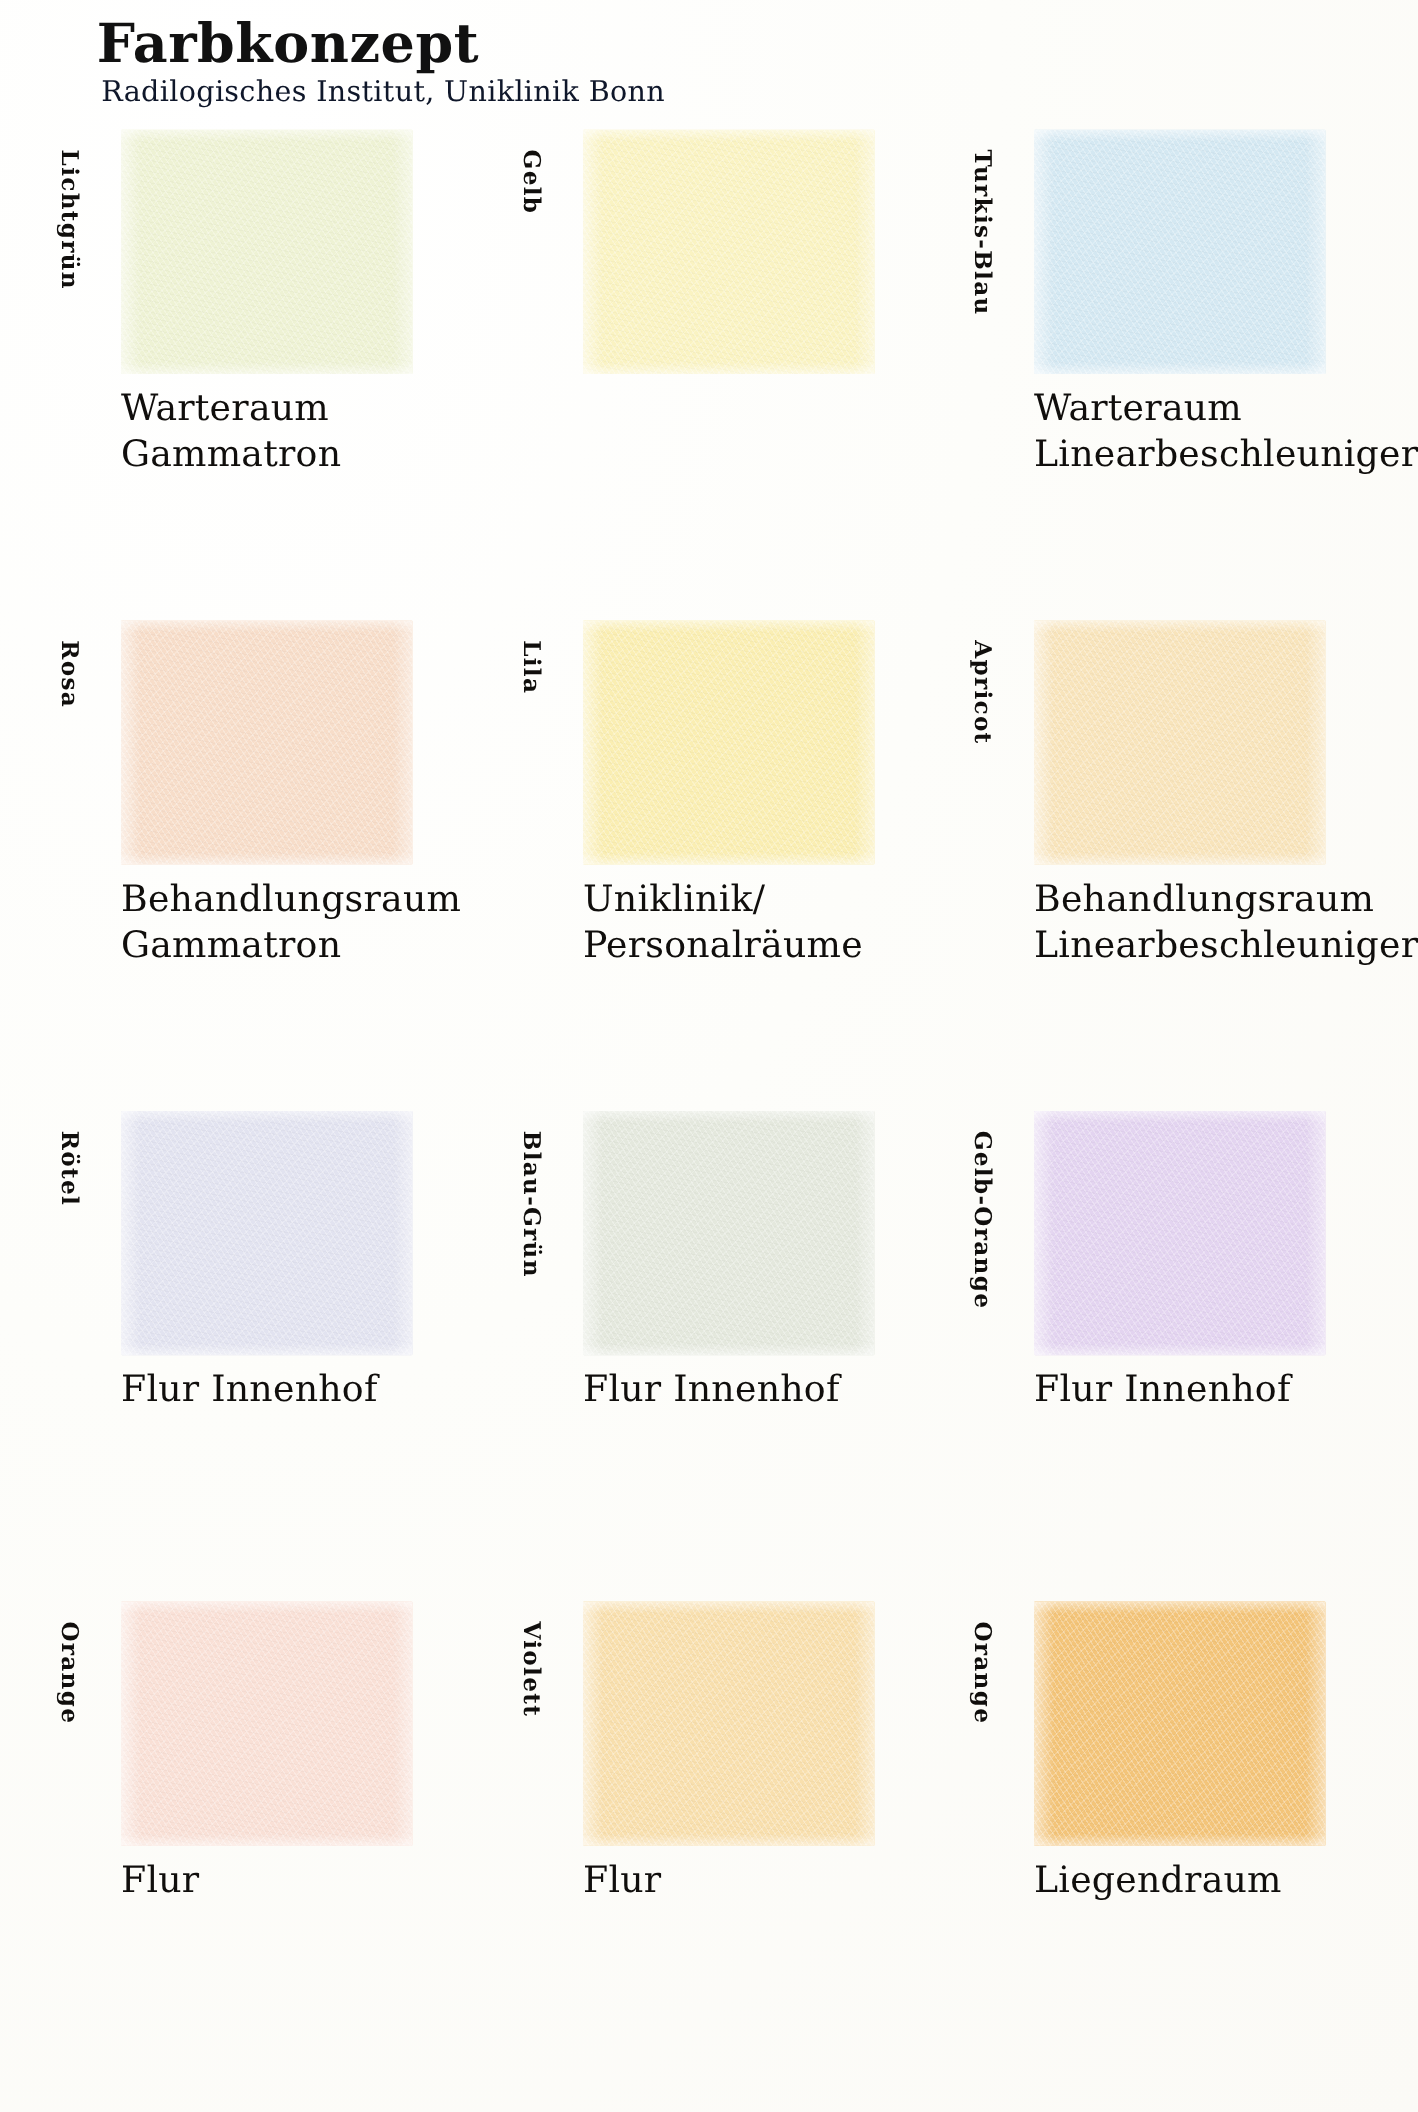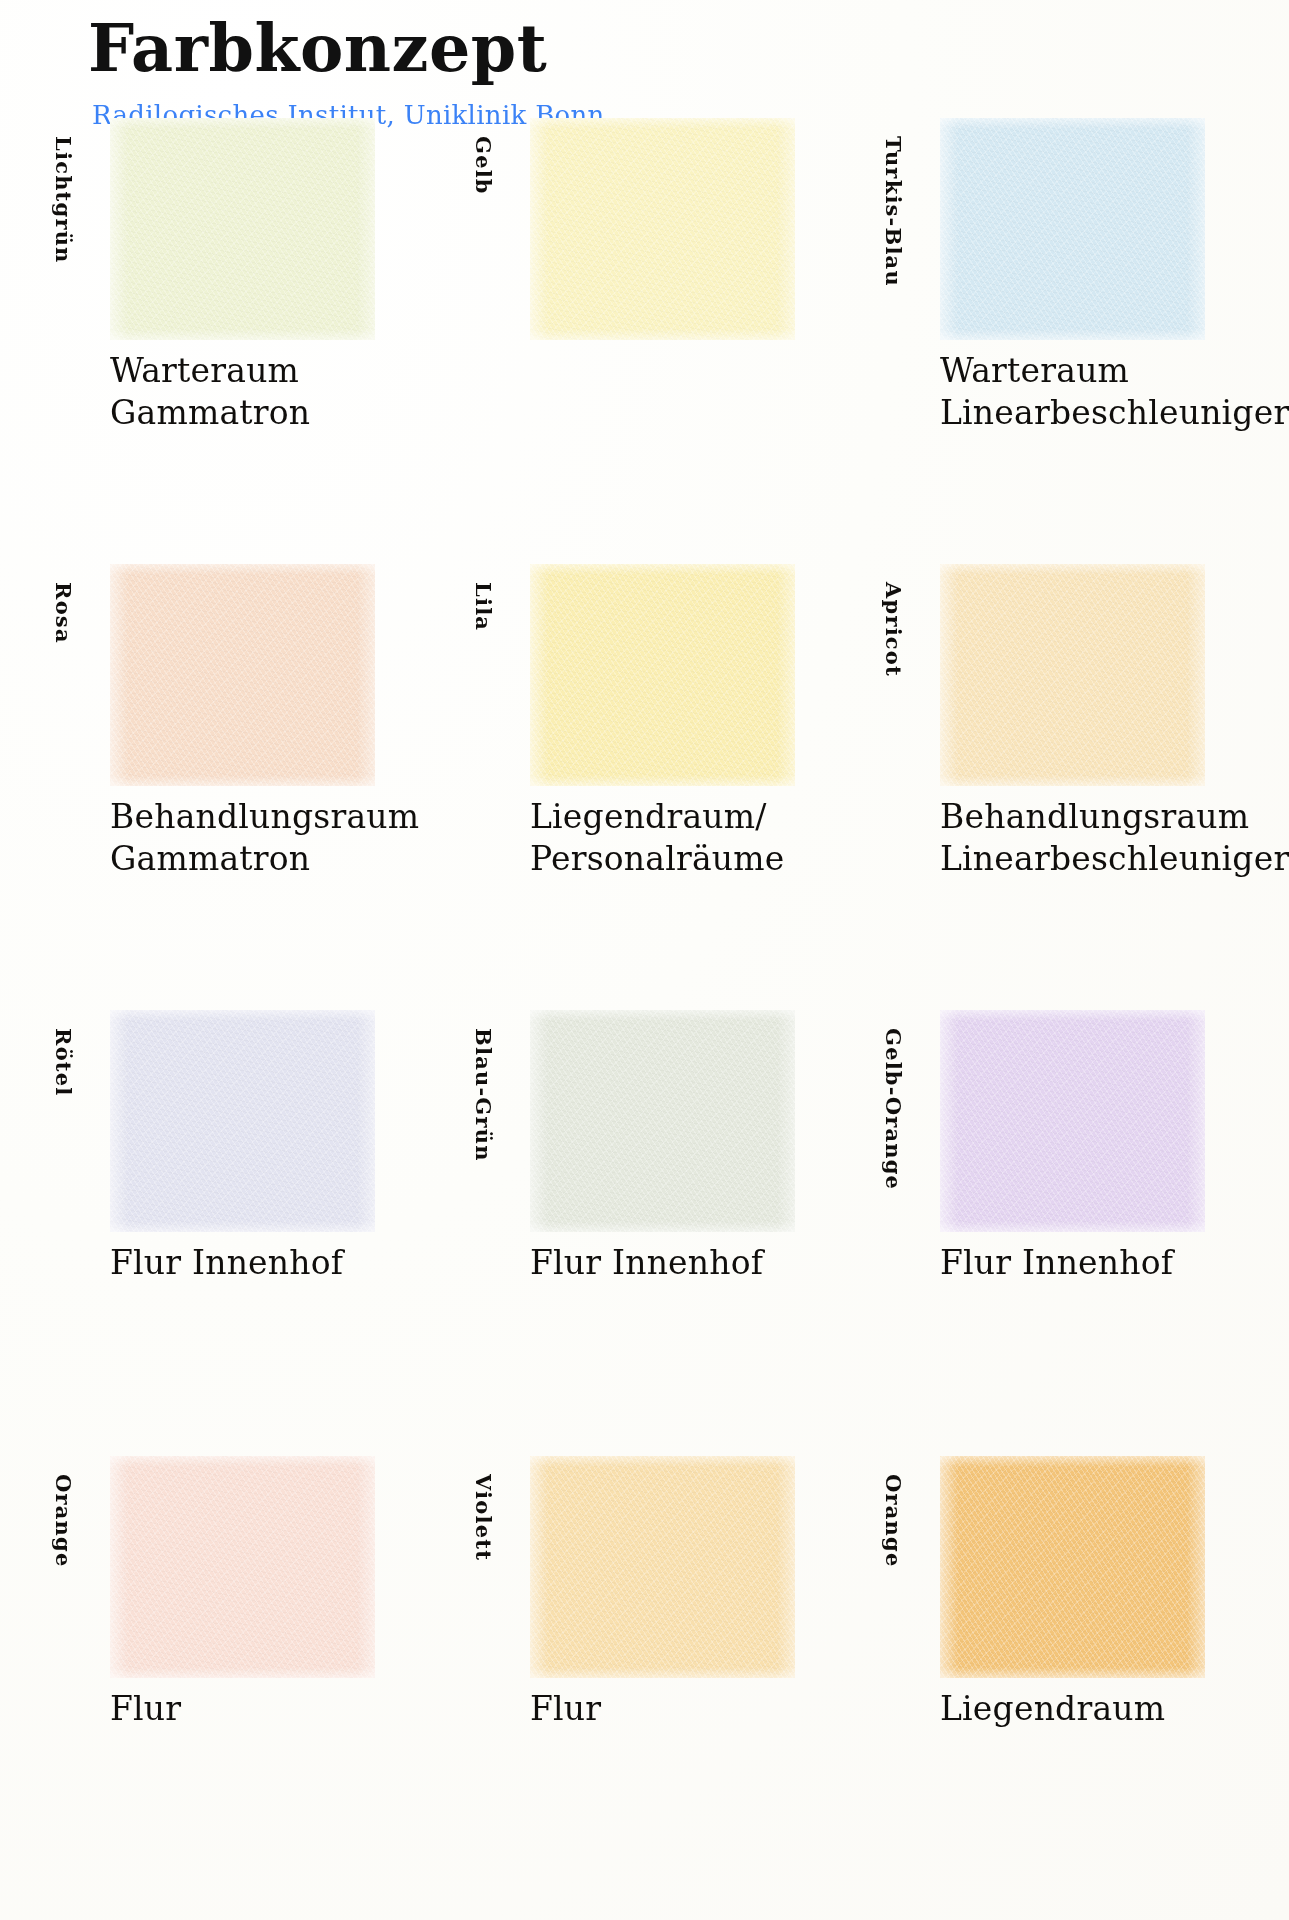--- a/index.html
+++ b/index.html
@@ -18,33 +18,33 @@
     background:
       radial-gradient(ellipse at 18% 6%, #ffffff 0%, #fdfdfa 45%, #fbfaf6 100%);
     pointer-events:none;
   }
   #sheet{position:relative;width:1289px;height:1920px;}
 
   .header{position:absolute;left:88px;top:14px;}
   .title{
     font-family:"DejaVu Serif", serif;
     font-weight:700;
-    font-size:65px;
+    font-size:49px;
     letter-spacing:.5px;
     line-height:1.05;
     margin:0;
     color:#111;
   }
   .subtitle{
     font-family:"DejaVu Serif", serif;
     font-weight:400;
     font-size:26px;
     letter-spacing:.3px;
-    margin:18px 0 0 4px;
-    color:#3b82f6;
+    margin:4px 0 0 4px;
+    color:#0f172a;
   }
 
   .grid{
     position:absolute;
     left:0;top:118px;
     width:1289px;
   }
   .row{position:relative;height:446px;}
   .row.r4{height:420px;}
   .cell{position:absolute;top:0;width:380px;}
@@ -163,21 +163,21 @@
 Gammatron</div>
       </div>
       <div class="cell col2">
         <div class="swatchwrap">
           <div class="sidelabel">Lila</div>
           <div class="swatch" style="background-color: rgb(250, 238, 178);">
               <div class="tex"></div>
               <div class="edge"></div>
             </div>
         </div>
-        <div class="caption">Liegendraum/
+        <div class="caption">Uniklinik/
 Personalräume</div>
       </div>
       <div class="cell col3">
         <div class="swatchwrap">
           <div class="sidelabel">Apricot</div>
           <div class="swatch" style="background-color: rgb(248, 228, 187);">
               <div class="tex"></div>
               <div class="edge"></div>
             </div>
         </div>

